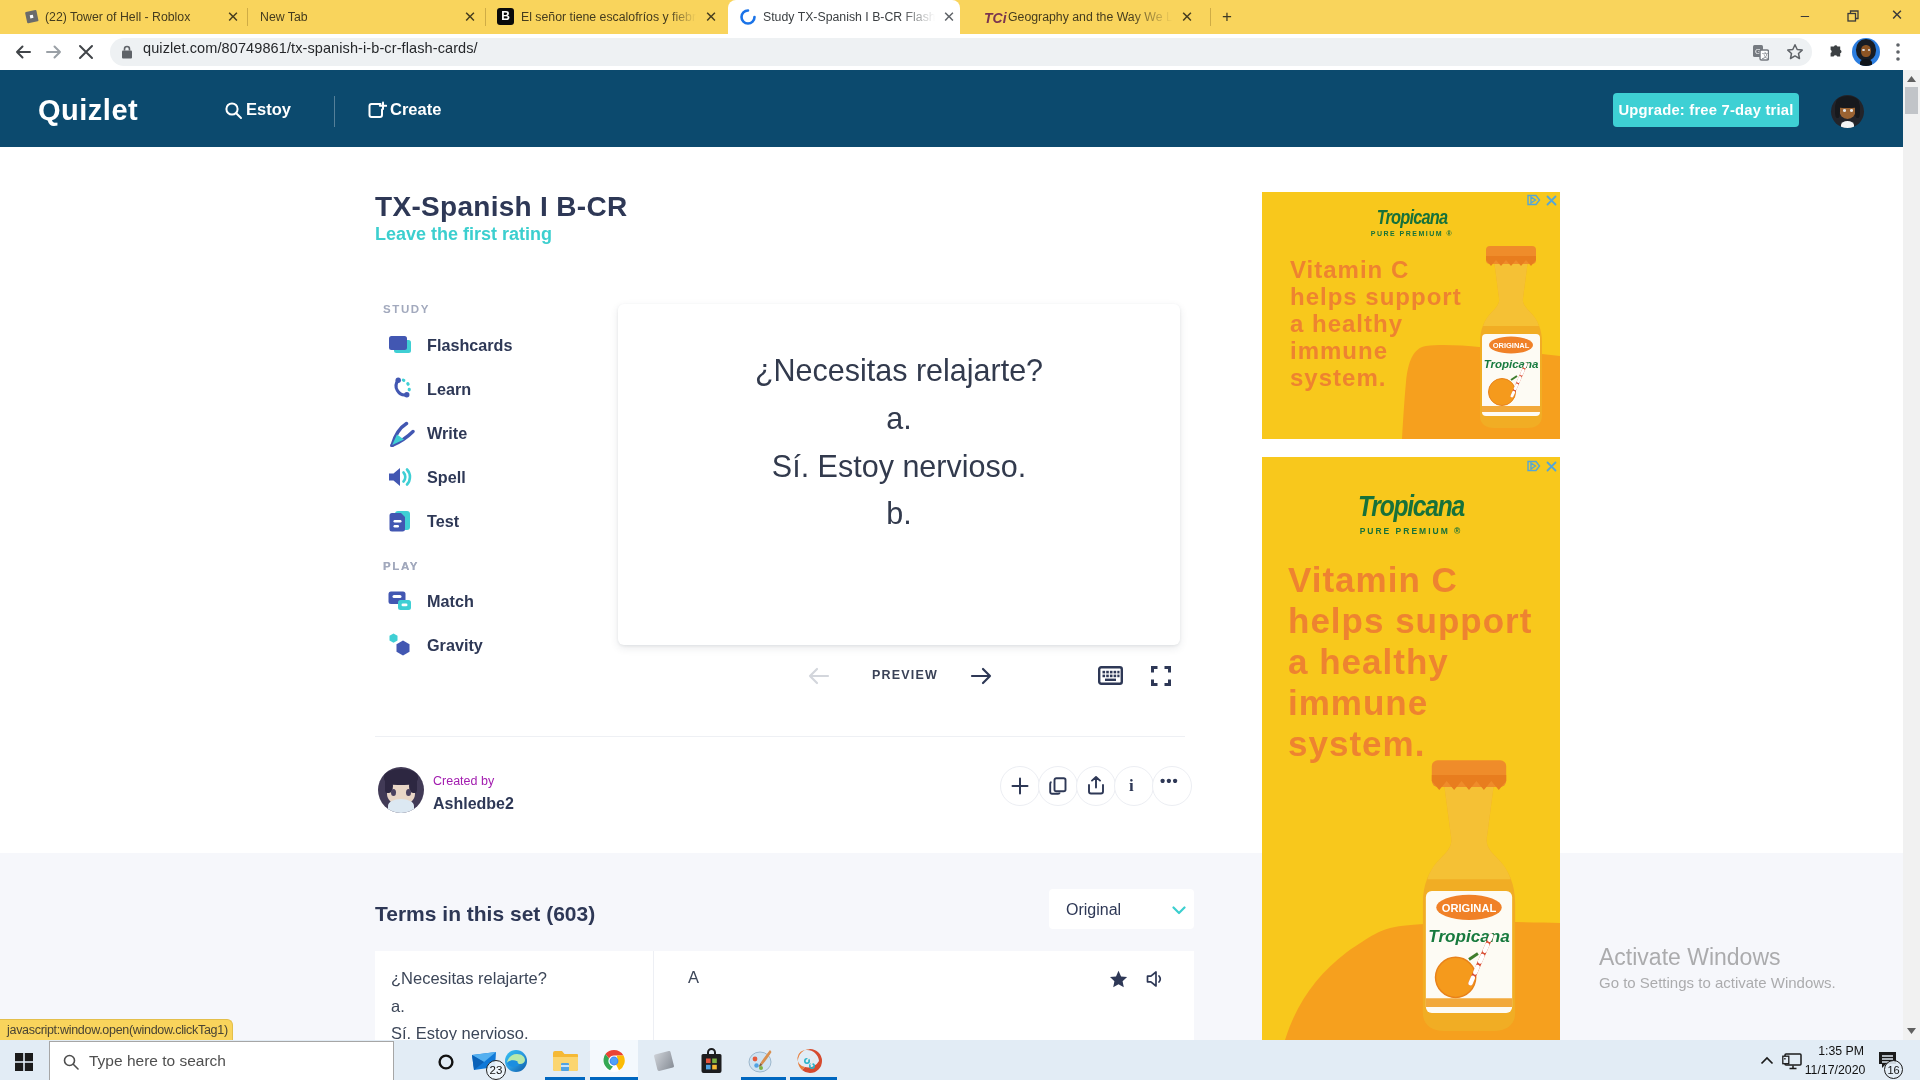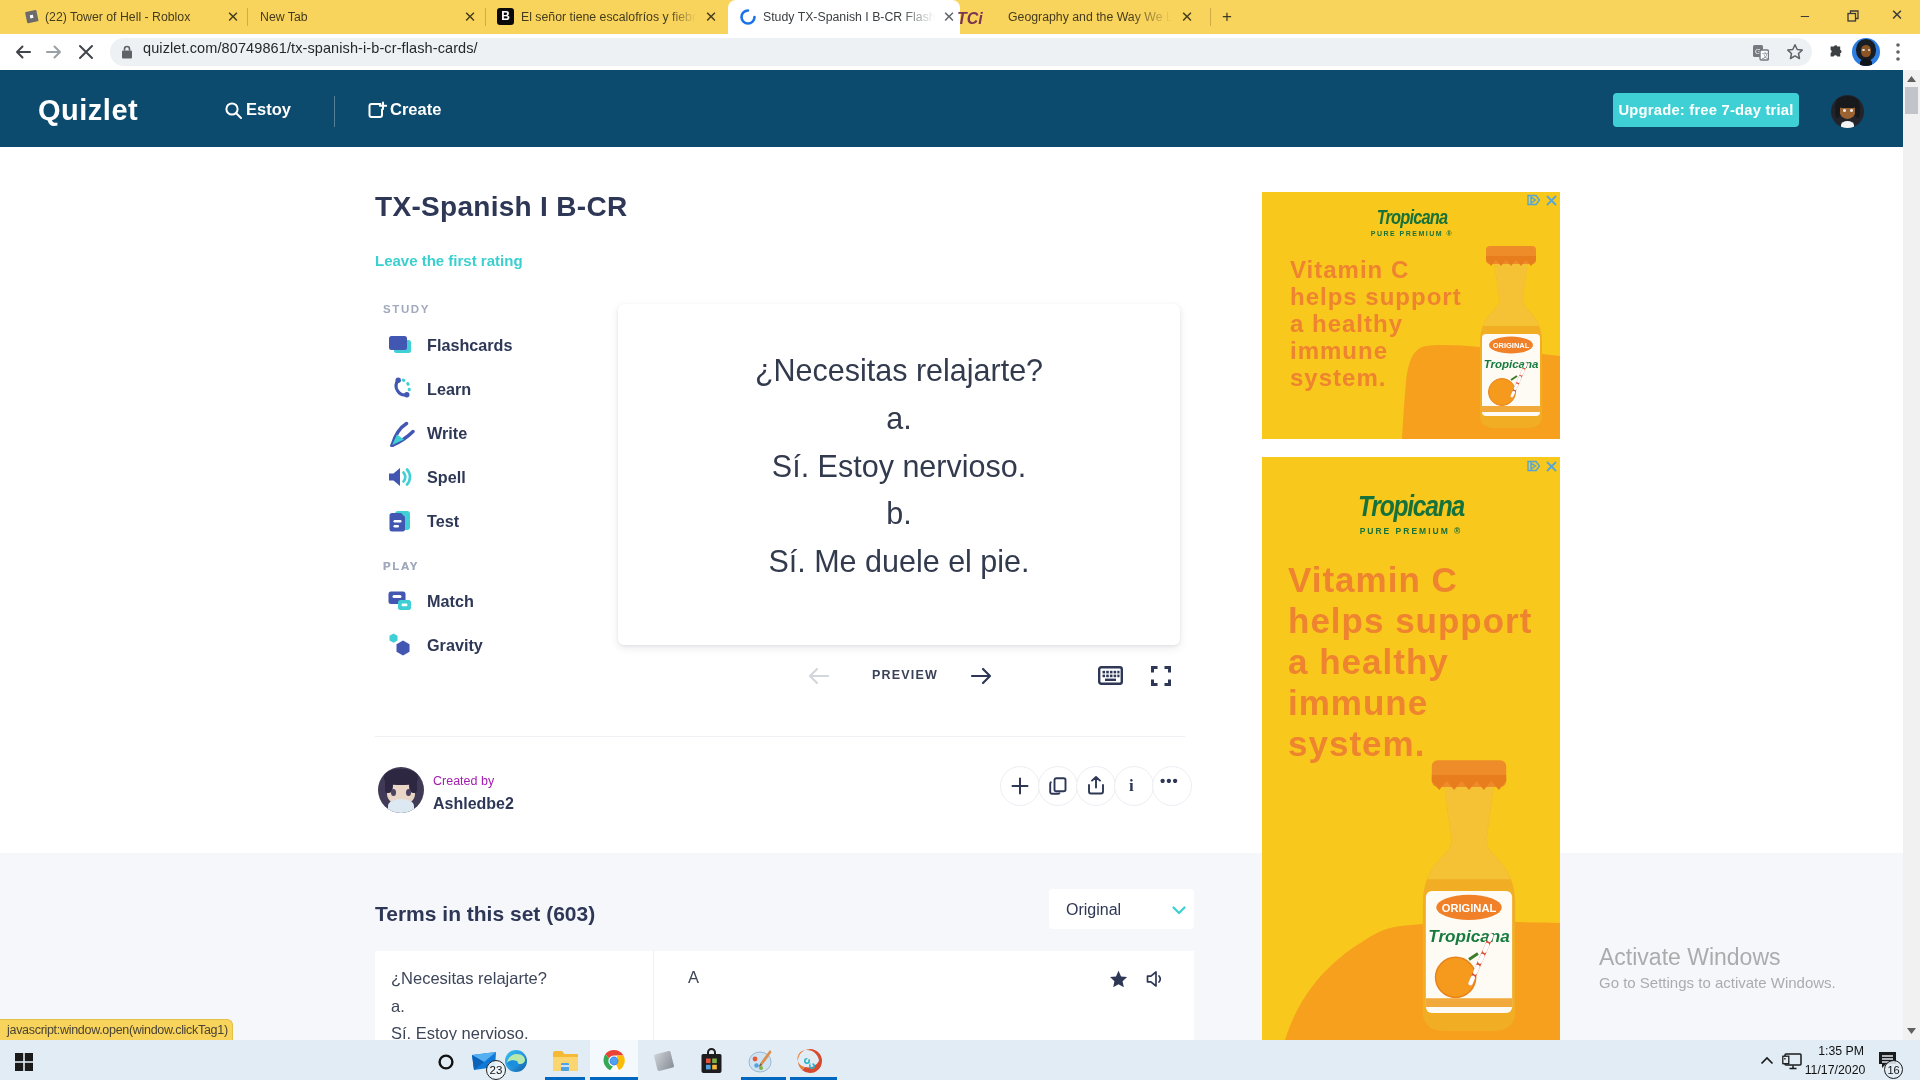--- a/index.html
+++ b/index.html
@@ -76,21 +76,21 @@
     </div>
   <div class="tabx" style="left:703px;">✕</div>
   <div id="activetab">
     <svg style="position:absolute;left:12px;top:9px;" width="16" height="16" viewBox="0 0 16 16">
         <path d="M14.5 8 A6.5 6.5 0 1 1 8 1.5" fill="none" stroke="#1a73e8" stroke-width="2.6" stroke-linecap="round"></path>
       </svg>
     <div class="title" style="position:absolute;left:35px;top:10px;width:178px;white-space:nowrap;overflow:hidden;font-size:12.3px;color:#3c4043;">Study TX-Spanish I B-CR Flashcar</div>
     <div style="position:absolute;left:173px;top:0;width:40px;height:34px;background:linear-gradient(90deg,rgba(255,255,255,0),#fff 85%);"></div>
     <div class="tabx" style="left:213px;color:#5f6368;">✕</div>
   </div>
-  <div style="position:absolute;left:957px;top:10px;width:20px;height:14px;font-size:16px;font-weight:bold;font-style:italic;color:#7a3550;">TCi</div>
+  <div style="position:absolute;left:984px;top:10px;width:20px;height:14px;font-size:14px;font-weight:bold;font-style:italic;color:#7a3550;">TCi</div>
   <div class="tab" style="left:1008px;width:172px;">
       <div class="title" style="width:172px;">Geography and the Way We Live</div>
       <div style="position:absolute;left:122px;top:0;width:50px;height:34px;background:linear-gradient(90deg,rgba(249,212,92,0),#f9d45c 85%);"></div>
     </div>
   <div class="tabx" style="left:1179px;">✕</div>
   <div class="tabsep" style="left:1210px;"></div>
   <div style="position:absolute;left:1219px;top:9px;width:16px;height:16px;color:#3e3a25;font-size:17px;line-height:15px;text-align:center;font-weight:400;">+</div>
   <div class="winctl" style="left:1782px;">–</div>
   <svg style="position:absolute;left:1847px;top:10px;" width="12" height="12" viewBox="0 0 12 12">
       <path d="M3.5 3.5 V1 H11 V8.5 H8.5" fill="none" stroke="#3a3a3a" stroke-width="1.3"></path>
@@ -159,21 +159,21 @@
   <div style="position:absolute;left:5px;top:1px;width:23px;height:12px;border-radius:50% 50% 30% 30%;background:#17191d;"></div>
   <div style="position:absolute;left:4px;top:7px;width:5px;height:16px;border-radius:40%;background:#17191d;"></div>
   <div style="position:absolute;left:24px;top:7px;width:5px;height:16px;border-radius:40%;background:#17191d;"></div>
   <div style="position:absolute;left:12px;top:14px;width:3px;height:2.5px;border-radius:50%;background:#e8e8e8;"></div>
   <div style="position:absolute;left:18.5px;top:14px;width:3px;height:2.5px;border-radius:50%;background:#e8e8e8;"></div>
   <div style="position:absolute;left:10px;top:26px;width:13px;height:8px;border-radius:50% 50% 0 0;background:#f5f5f5;"></div>
 </div>
 </div>
 
 <div class="abs" style="left:375px;top:191px;font-size:28px;font-weight:bold;color:#2e3856;letter-spacing:0.3px;">TX-Spanish I B-CR</div>
-<div class="abs" style="left:375px;top:252px;font-size:15px;font-weight:bold;color:#3ccfcf;">Leave the first rating</div>
+<div class="abs" style="left:375px;top:224px;font-size:18px;font-weight:bold;color:#3ccfcf;">Leave the first rating</div>
 
 <div class="seclabel" style="left:383px;top:303px;">STUDY</div>
 <svg class="micon" style="top:332px;" viewBox="0 0 26 26">
     <rect x="7" y="8" width="17" height="13" rx="2.5" fill="#3fcfd4"></rect>
     <rect x="2" y="4" width="18" height="14" rx="2.5" fill="#4257b2"></rect>
   </svg>
 <svg class="micon" style="top:376px;" viewBox="0 0 26 26">
     <path d="M11.2 4.2 A9 9 0 0 0 19.8 18.8" fill="none" stroke="#4257b2" stroke-width="3.1" stroke-linecap="round"></path>
     <circle cx="11.2" cy="4.2" r="2.7" fill="#4257b2"></circle>
     <circle cx="19.8" cy="18.8" r="2.7" fill="#4257b2"></circle>
@@ -213,21 +213,20 @@
 <div class="menuitem" style="left:427px;top:512px;">Test</div>
 <div class="seclabel" style="left:383px;top:560px;">PLAY</div>
 <div class="menuitem" style="left:427px;top:592px;">Match</div>
 <div class="menuitem" style="left:427px;top:636px;">Gravity</div>
 
 <div class="abs" id="card">
   <div class="cline" style="top:49px;">¿Necesitas relajarte?</div>
   <div class="cline" style="top:97px;">a.</div>
   <div class="cline" style="top:145px;">Sí. Estoy nervioso.</div>
   <div class="cline" style="top:192px;">b.</div>
-  <div class="cline" style="top:240px;">Sí. Me duele el pie.</div>
 </div>
 
 <svg class="abs" style="left:806px;top:666px;" width="24" height="20" viewBox="0 0 24 20">
     <path d="M22 10 H4 M11 3 L4 10 l7 7" fill="none" stroke="#d3d6dc" stroke-width="2.2" stroke-linecap="round" stroke-linejoin="round"></path>
   </svg>
 <div class="abs" style="left:872px;top:668px;font-size:12.5px;font-weight:bold;letter-spacing:1.2px;color:#3a4257;">PREVIEW</div>
 <svg class="abs" style="left:970px;top:666px;" width="24" height="20" viewBox="0 0 24 20">
     <path d="M2 10 H20 M13 3 l7 7 -7 7" fill="none" stroke="#2e3856" stroke-width="2.2" stroke-linecap="round" stroke-linejoin="round"></path>
   </svg>
 <svg class="abs" style="left:1098px;top:666px;" width="25" height="19" viewBox="0 0 25 19">
@@ -379,20 +378,27 @@
 
 <div class="abs" id="taskbar">
   <svg style="position:absolute;left:15px;top:13px;" width="18" height="18" viewBox="0 0 18 18">
       <g fill="#1b1b1b">
         <rect x="0" y="0" width="8.2" height="8.2"></rect>
         <rect x="9.8" y="0" width="8.2" height="8.2"></rect>
         <rect x="0" y="9.8" width="8.2" height="8.2"></rect>
         <rect x="9.8" y="9.8" width="8.2" height="8.2"></rect>
       </g>
     </svg>
+  <div style="position:absolute;left:49px;top:1px;width:345px;height:39px;background:#fff;border:1px solid #a6a6a6;border-bottom:none;">
+    <svg style="position:absolute;left:13px;top:12px;" width="16" height="16" viewBox="0 0 16 16">
+        <circle cx="6.5" cy="6.5" r="5" fill="none" stroke="#4d4d4d" stroke-width="1.6"></circle>
+        <line x1="10.5" y1="10.5" x2="15" y2="15" stroke="#4d4d4d" stroke-width="1.6" stroke-linecap="round"></line>
+      </svg>
+    <div style="position:absolute;left:39px;top:10px;font-size:15.5px;color:#4f4f4f;">Type here to search</div>
+  </div>
   <svg style="position:absolute;left:438px;top:14px;" width="16" height="16" viewBox="0 0 16 16">
       <circle cx="8" cy="8" r="6.4" fill="none" stroke="#111" stroke-width="2.4"></circle>
     </svg>
   <svg style="position:absolute;left:471px;top:11px;" width="26" height="20" viewBox="0 0 26 20">
       <path d="M1 4 L25 1 L24 16 L3 19 Z" fill="#1079d8"></path>
       <path d="M1 4 L25 1 L13 11 Z" fill="#54b0f0"></path>
       <path d="M1 4 L13 11 L3 19 Z" fill="#0b62b8"></path>
     </svg>
   <div style="position:absolute;left:486px;top:20px;width:20px;height:20px;border-radius:50%;background:rgba(238,245,251,0.92);border:1.5px solid #222;font-size:11.5px;color:#111;text-align:center;line-height:19px;">23</div>
   <svg style="position:absolute;left:504px;top:9px;" width="24" height="24" viewBox="0 0 24 24">

